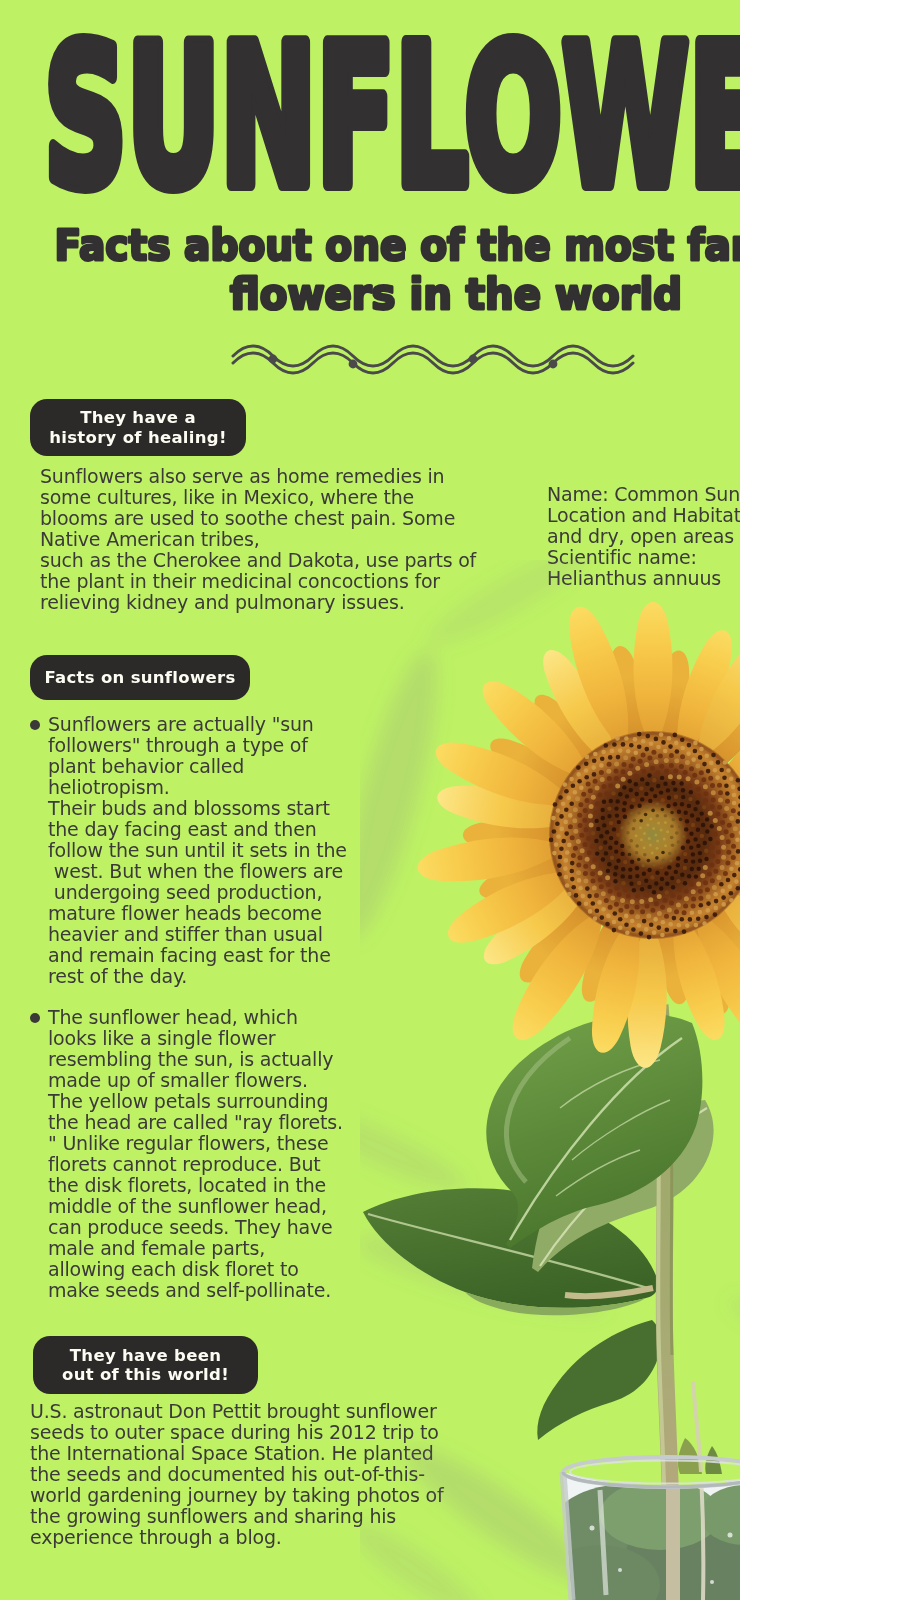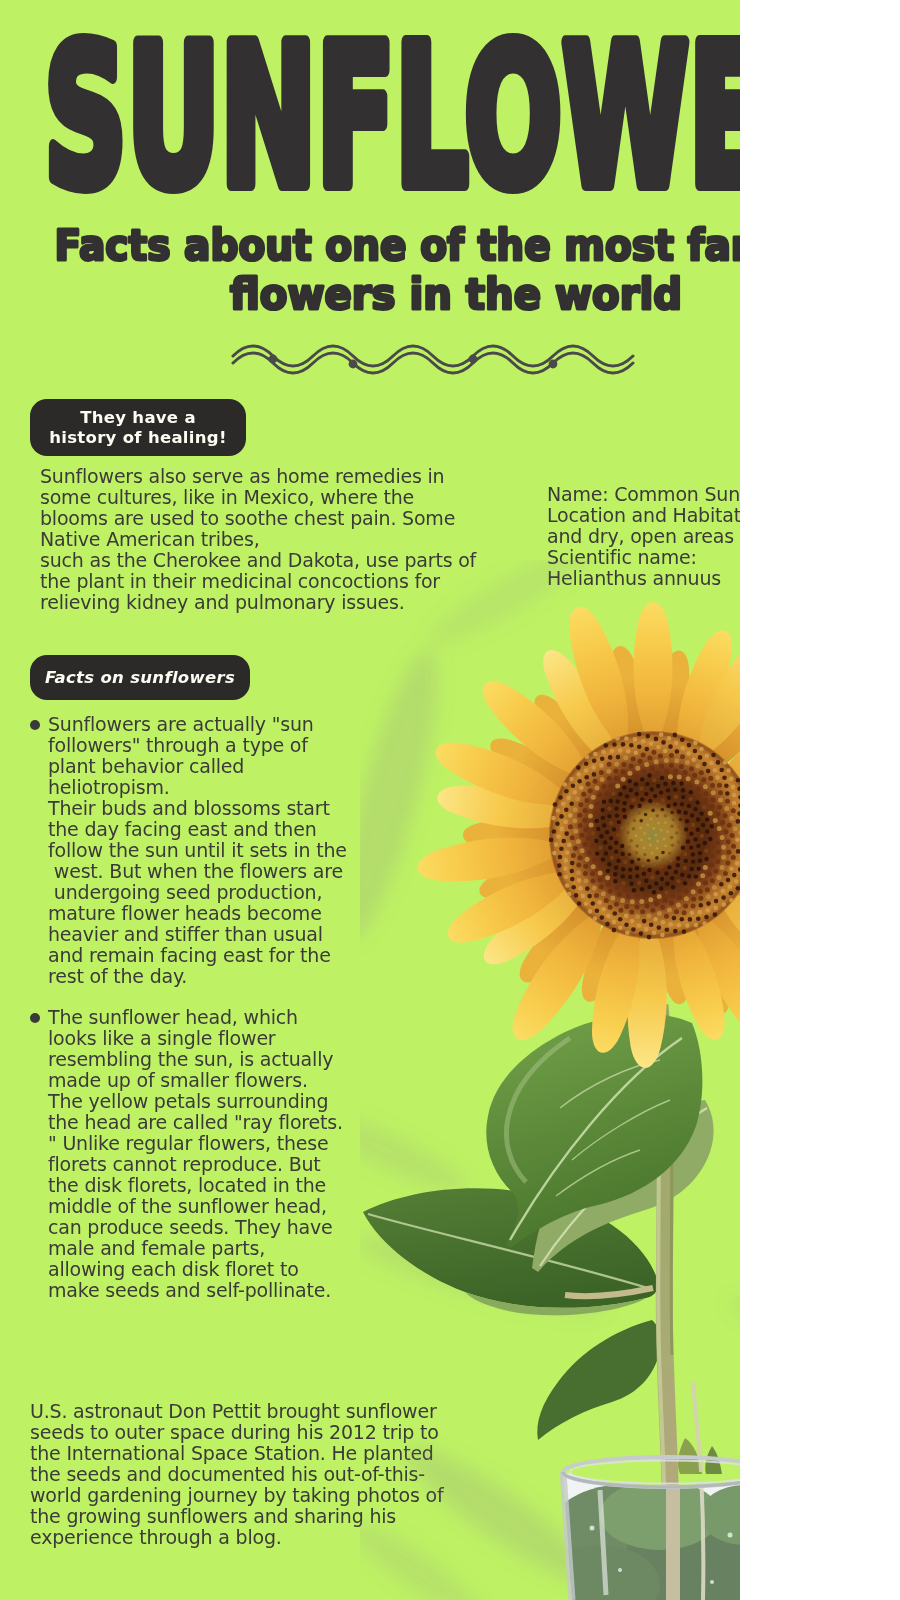--- a/index.html
+++ b/index.html
@@ -21,21 +21,21 @@
   }
   .divider-svg{position:absolute;left:230px;top:338px;}
   .badge{
     position:absolute;background:var(--badge-bg,#2b2a28);color:#fdfcf3;
     font-weight:bold;font-size:16.5px;line-height:19.5px;letter-spacing:.3px;
     display:flex;align-items:center;justify-content:center;text-align:center;
     border-radius:17px;white-space:pre-line;padding:0 6px;box-sizing:border-box;
   }
   #badge-healing{left:30px;top:399px;width:216px;height:57px;}
   #badge-basic{left:546px;top:399px;width:220px;height:46px;}
-  #badge-facts{left:30px;top:655px;width:220px;height:45px;font-style:italic;}
+  #badge-facts{left:30px;top:655px;width:220px;height:45px;}
   #badge-space{left:33px;top:1336px;width:225px;height:58px;}
   .body-text{
     position:absolute;color:var(--ink,#3b3a38);font-size:19px;line-height:21px;
     white-space:pre-line;letter-spacing:-0.2px;
   }
   #para-healing{left:40px;top:466px;width:500px;}
   #basic-body{left:547px;top:484px;width:340px;}
   #para-space{left:30px;top:1401px;width:500px;line-height:21px;}
   .bullets{position:absolute;left:30px;top:714px;width:420px;}
   .bullet{display:flex;margin-bottom:20px;}
@@ -72,20 +72,22 @@
       <circle cx="43" cy="21" r="4.4"></circle>
       <circle cx="123" cy="26" r="4.4"></circle>
       <circle cx="243" cy="21" r="4.4"></circle>
       <circle cx="323" cy="26" r="4.4"></circle>
     </g>
   </svg>
 
   <div class="badge" id="badge-healing">They have a
 history of healing!</div>
   <div class="badge" id="badge-facts">Facts on sunflowers</div>
+  <div class="badge" id="badge-space">They have been
+out of this world!</div>
 
   <div class="body-text" id="para-healing">Sunflowers also serve as home remedies in
 some cultures, like in Mexico, where the
 blooms are used to soothe chest pain. Some
 Native American tribes,
 such as the Cherokee and Dakota, use parts of
 the plant in their medicinal concoctions for
 relieving kidney and pulmonary issues.</div>
   <div class="body-text" id="basic-body">Name: Common Sunflower
 Location and Habitat: Prairies

